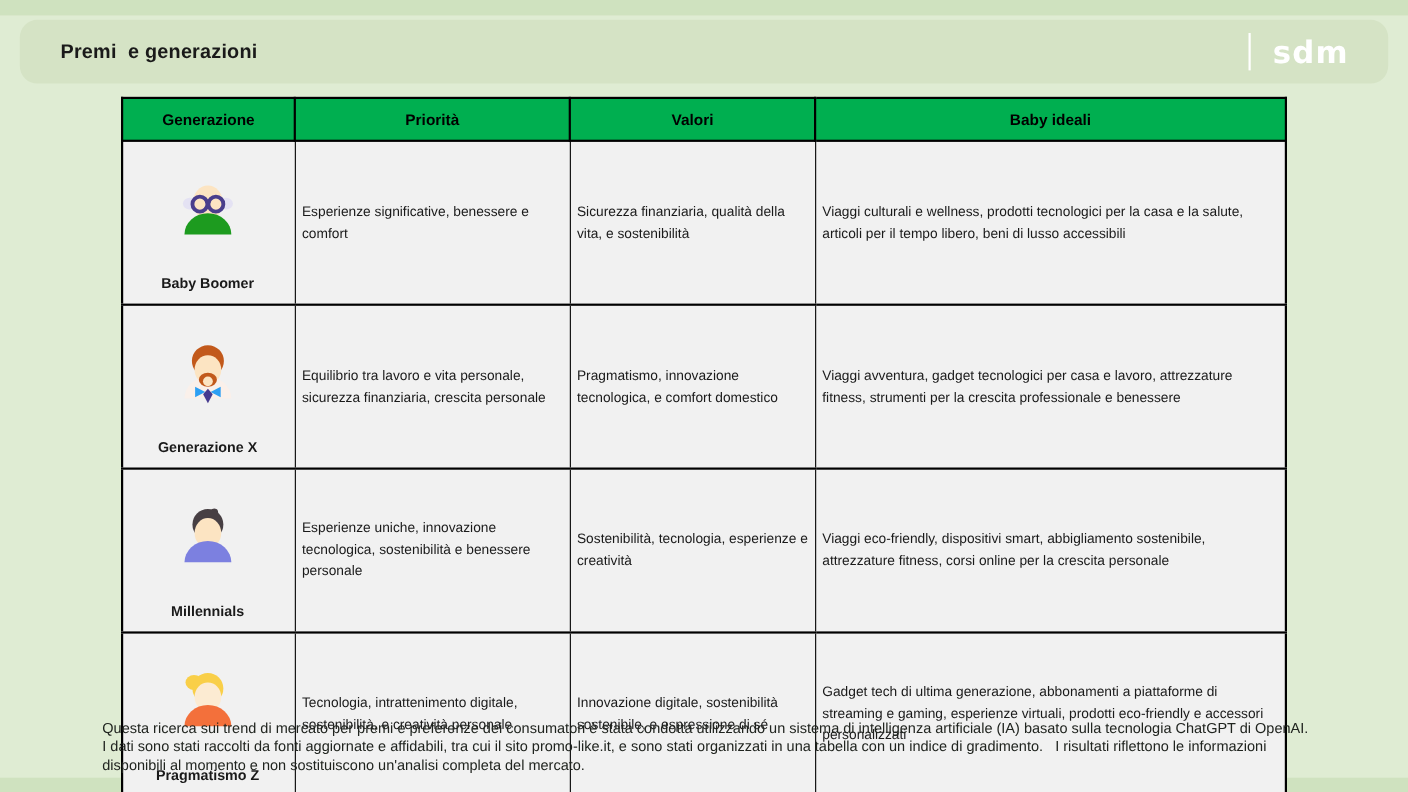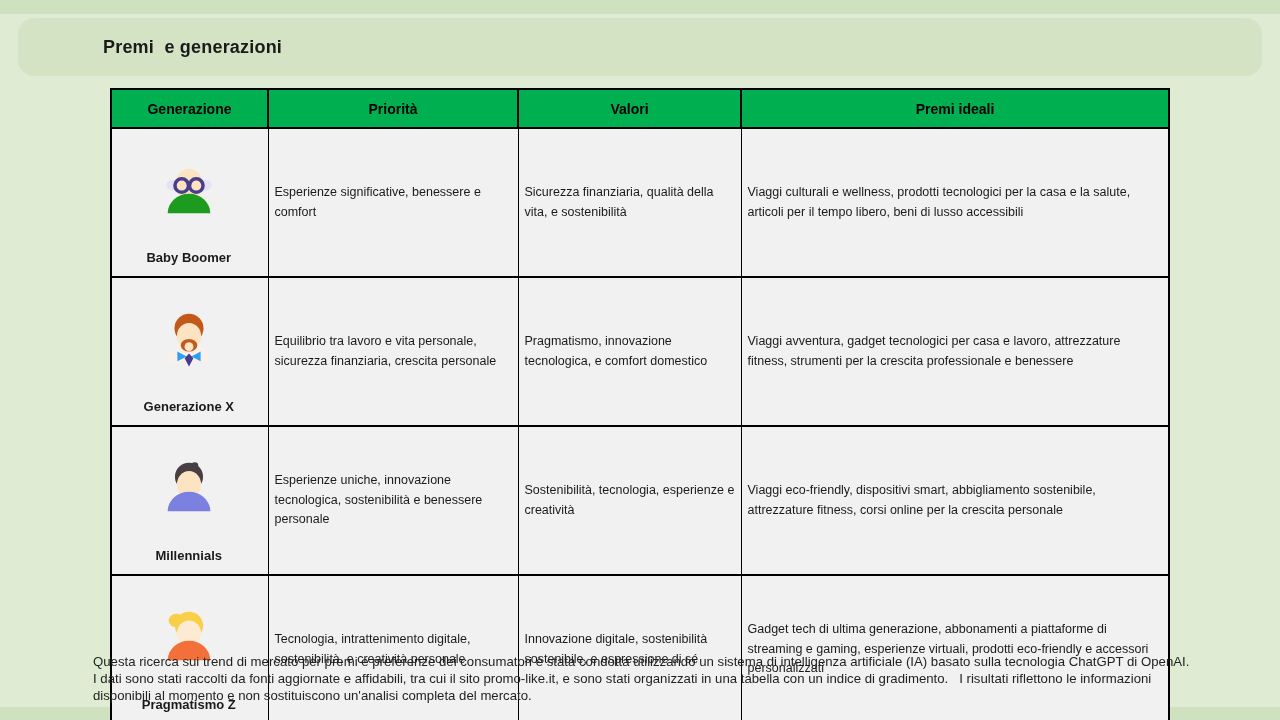--- a/index.html
+++ b/index.html
@@ -14,21 +14,21 @@
   .strip-top { top:0; height:14px; }
   .strip-bottom { bottom:0; height:13px; }
 
   .banner {
     position:absolute; left:18px; top:18px; width:1244px; height:58px;
     background:#d5e3c5; border-radius:16px;
     display:flex; align-items:center;
   }
   .page-title {
     font-size:18px; font-weight:bold; color:#1a1a1a;
-    padding-left:37px; white-space:pre; letter-spacing:0.2px;margin-left:48px;
+    padding-left:37px; white-space:pre; letter-spacing:0.2px;
   }
   .brand-wrap {
     position:absolute; right:36px; top:0; height:58px;
     display:flex; align-items:center; gap:20px;
   }
   .brand-bar { width:2px; height:34px; background:#ffffff; }
   .brand-logo {
     color:#ffffff; font-weight:bold; font-size:28px; letter-spacing:1px;
     font-family:"DejaVu Sans", sans-serif;
   }
@@ -73,35 +73,39 @@
   }
 </style>
 </head>
 <body>
 
 <div class="strip strip-top"></div>
 <div class="strip strip-bottom"></div>
 
 <div class="banner">
   <div class="page-title">Premi  e generazioni</div>
+  <div class="brand-wrap">
+    <div class="brand-bar"></div>
+    <div class="brand-logo">sdm</div>
+  </div>
 </div>
 
 <table class="gen-table">
   <colgroup>
     <col class="col-gen">
       <col class="col-prio">
       <col class="col-val">
       <col class="col-premi">
   </colgroup>
   <thead>
     <tr>
       <th>Generazione</th>
       <th>Priorità</th>
       <th>Valori</th>
-      <th>Premi ideali</th>
+      <th>Baby ideali</th>
     </tr>
   </thead>
   <tbody>
 
     <tr>
       <td class="gen-cell">
         <div class="gen-inner">
           <svg class="avatar" viewBox="0 0 64 64" width="62" height="62">
             <ellipse cx="15" cy="29" rx="6.5" ry="5.5" fill="#e4e2f3"></ellipse>
             <ellipse cx="49" cy="29" rx="6.5" ry="5.5" fill="#e4e2f3"></ellipse>

